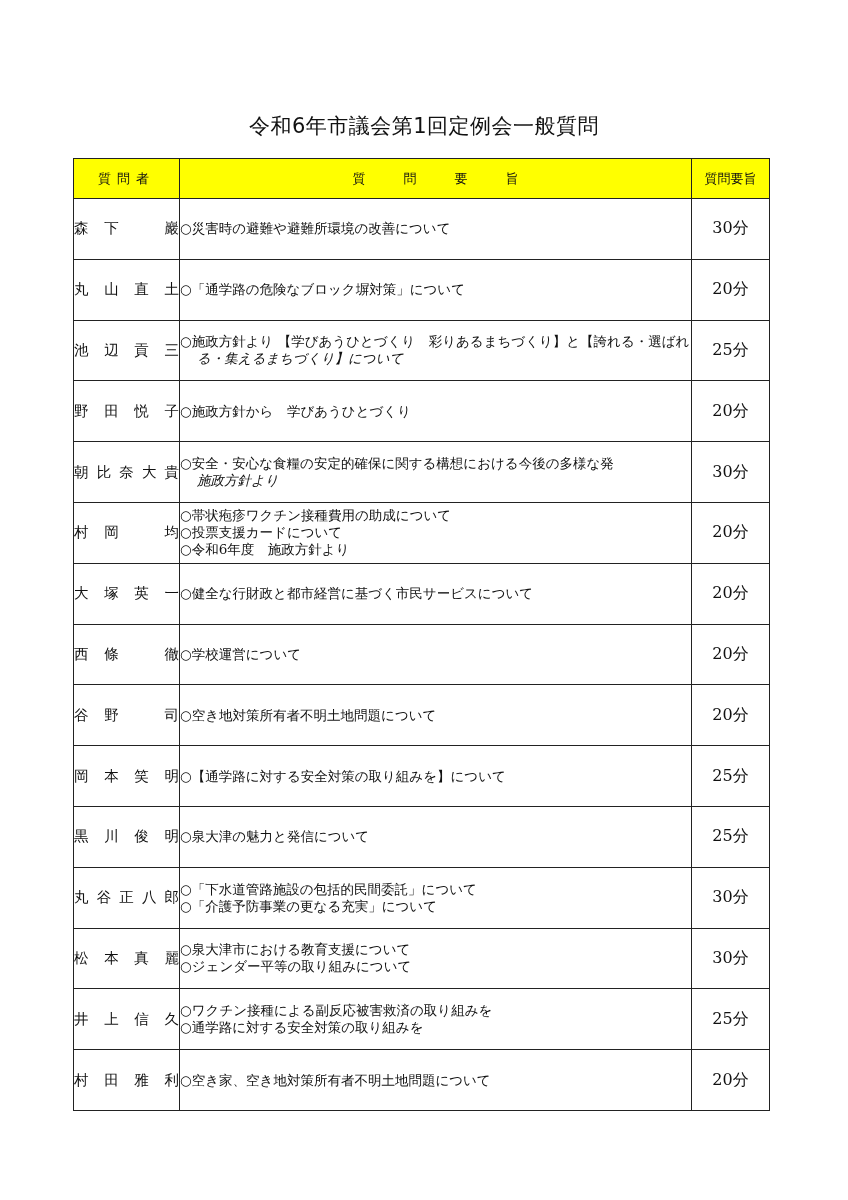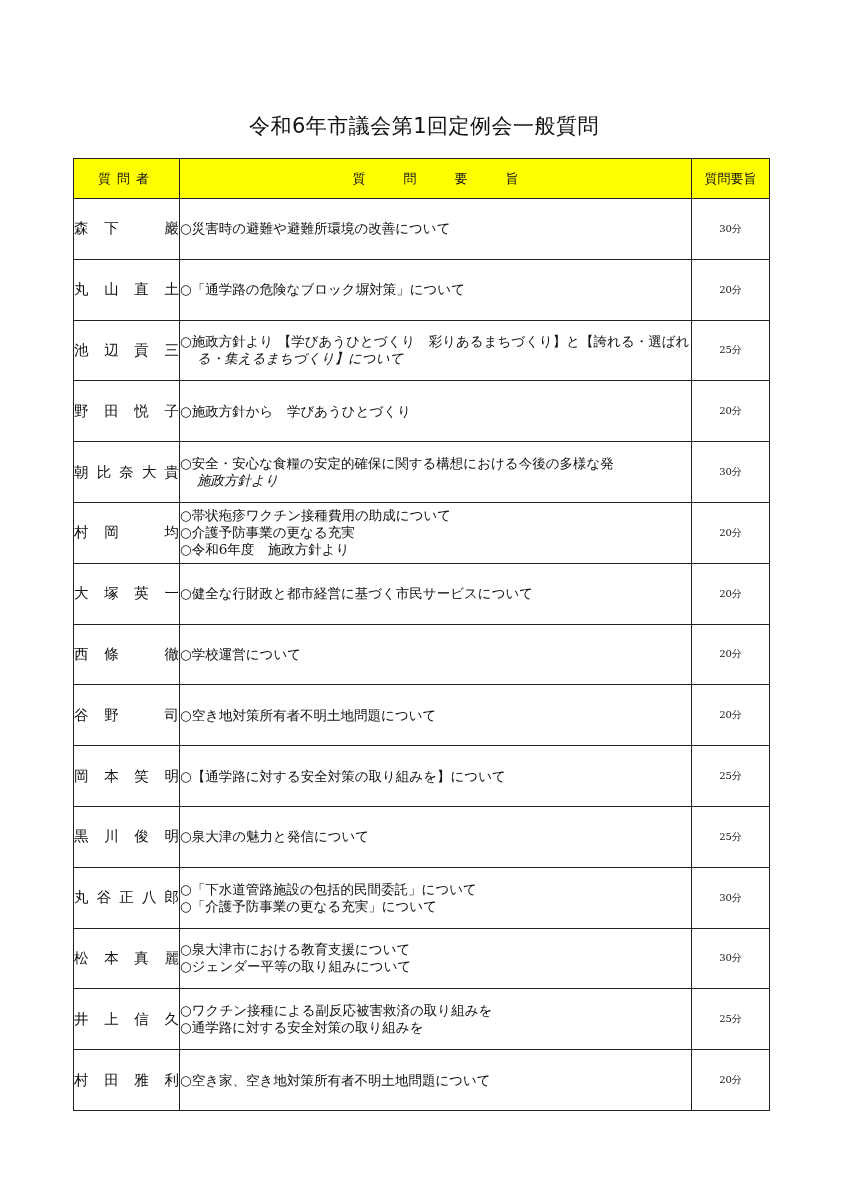--- a/index.html
+++ b/index.html
@@ -11,21 +11,21 @@
   th.h-name span { letter-spacing:6px;margin-top:21px; }
   th.h-sum span { letter-spacing:38px; padding-left:38px; }
   th.h-time span { letter-spacing:0px; }
   col.c1 { width:106px; } col.c2 { width:512px; } col.c3 { width:78px; }
   tbody tr { height:60.8px; }
   td.name { font-size:14.5px; padding:0 1px 0 5px; }
   td.name .nm { display:flex; justify-content:space-between; width:100%; }
   td.sum { font-size:13.5px; line-height:17px; padding:0 4px 0 2px; vertical-align:middle; }
   td.sum .line { display:block; white-space:nowrap; }
   td.sum .cont { padding-left:17px;font-style:italic; }
-  td.time { text-align:center; font-size:10px; }
+  td.time { text-align:center; font-size:16px; }
 </style>
 </head>
 <body>
 
 <div class="title">令和6年市議会第1回定例会一般質問</div>
 
 <table class="q">
   <colgroup>
       <col class="c1">
       <col class="c2">
@@ -116,21 +116,21 @@
         <td class="name">
           <div class="nm">
             <span style="min-width: auto;">村</span>
             <span style="min-width: auto;">岡</span>
             <span style="min-width: 14px;"></span>
             <span style="min-width: auto;">均</span>
           </div>
         </td>
         <td class="sum">
           <span class="line">○帯状疱疹ワクチン接種費用の助成について</span>
-          <span class="line">○介護予防事業の更なる充実</span>
+          <span class="line">○投票支援カードについて</span>
           <span class="line">○令和6年度　施政方針より</span>
         </td>
         <td class="time">20分</td>
       </tr>
       <tr>
         <td class="name">
           <div class="nm">
             <span style="min-width: auto;">大</span>
             <span style="min-width: auto;">塚</span>
             <span style="min-width: auto;">英</span>

